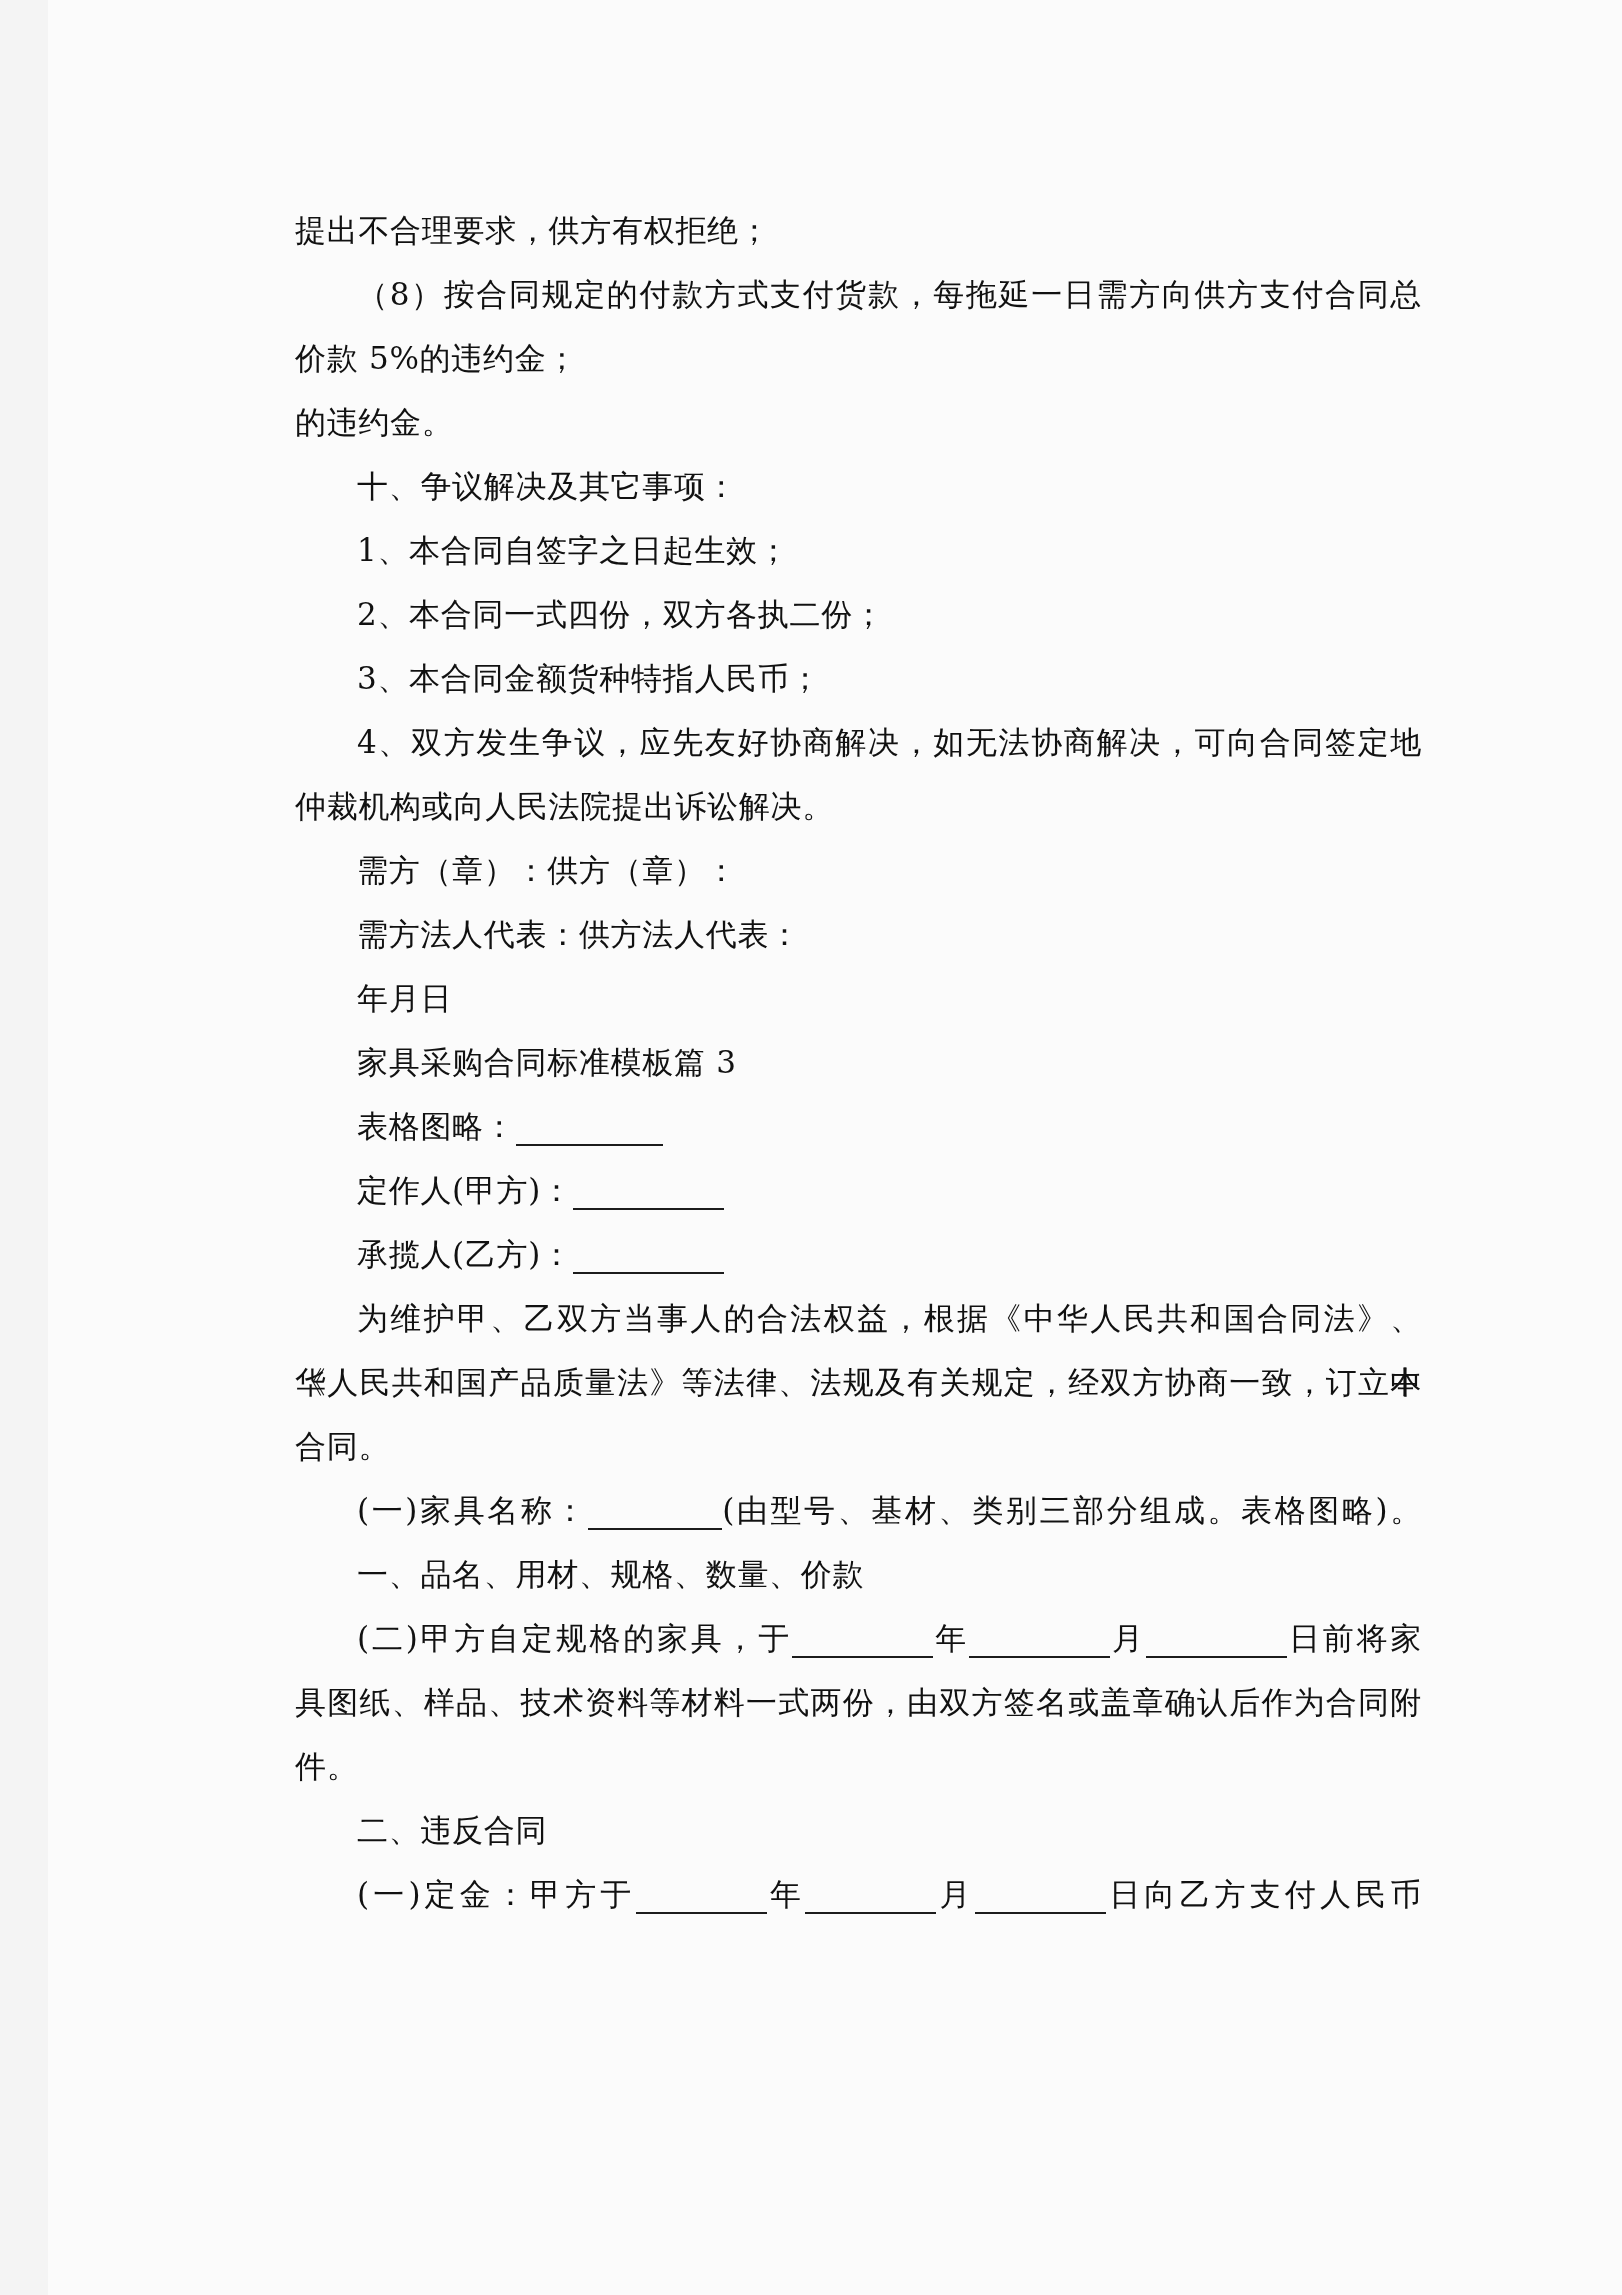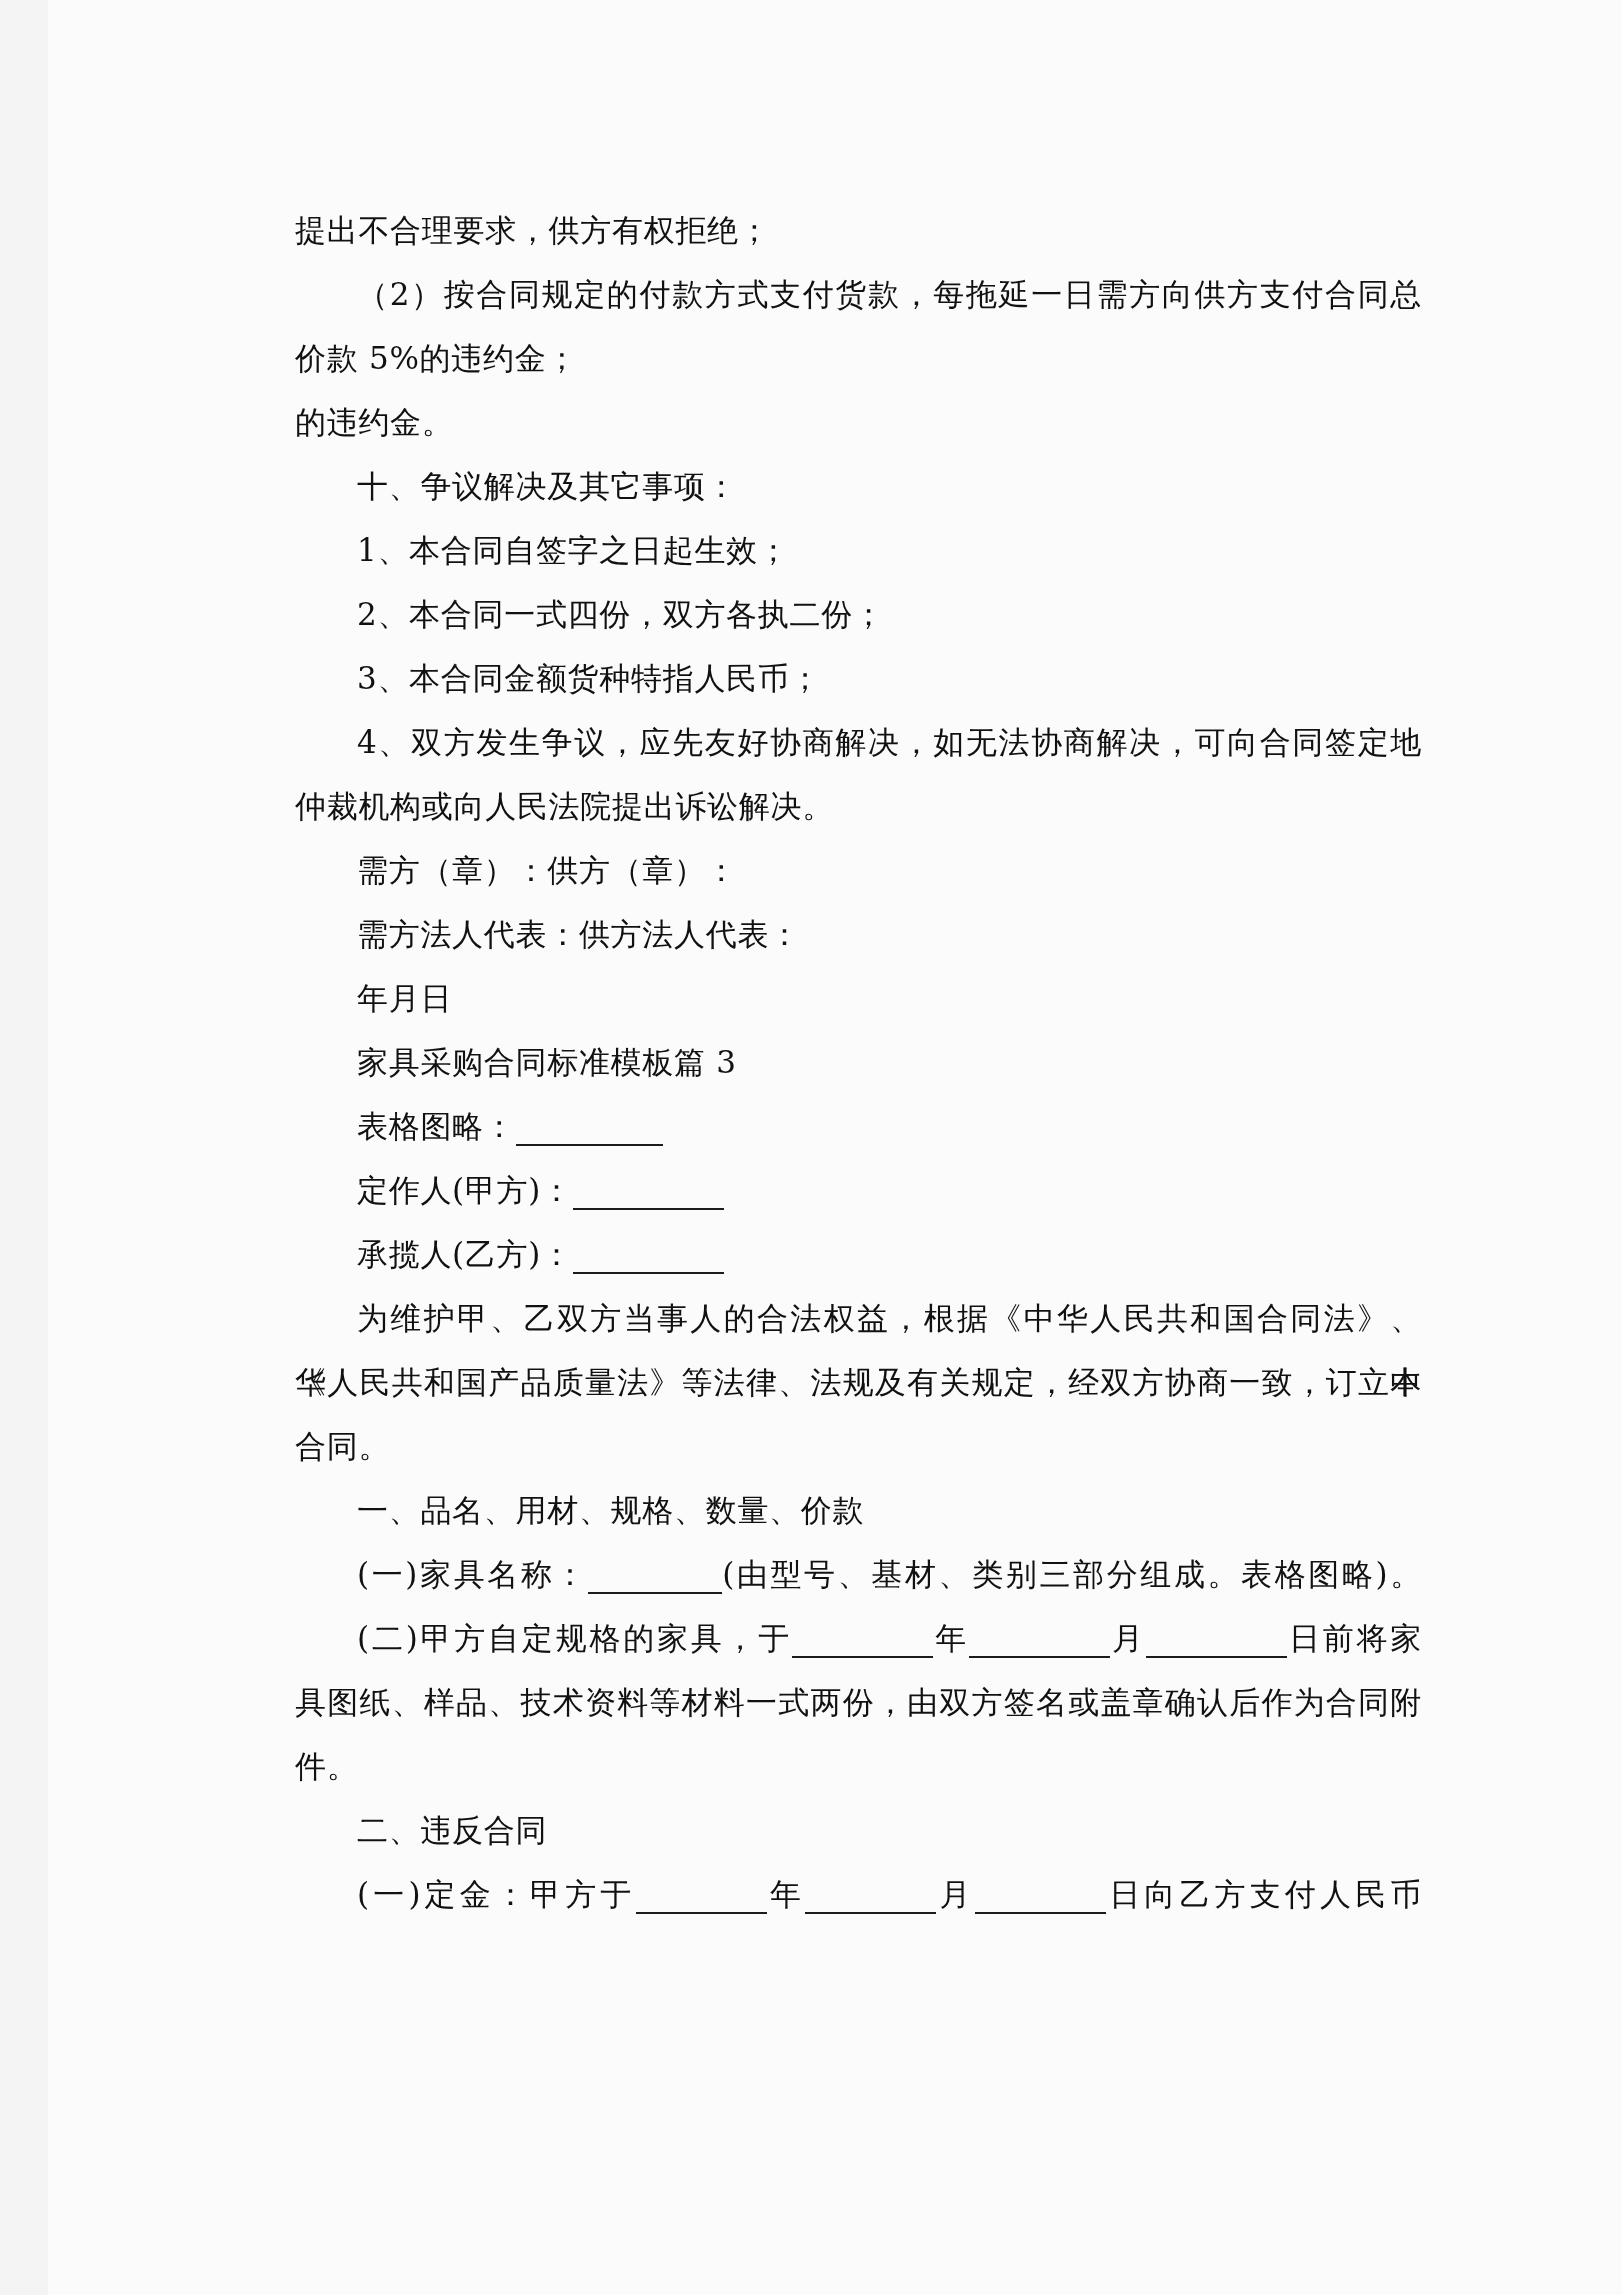--- a/index.html
+++ b/index.html
@@ -43,40 +43,40 @@
     height: 26px;
     border-bottom: 2.6px solid #1c1c1c;
     vertical-align: -9.2px;
   }
 </style>
 </head>
 <body>
 
 <div class="page" style="background: rgb(251, 251, 251);">
     <div class="line"><span class="seg">提出不合理要求，供方有权拒绝；</span></div>
-    <div class="line ind just"><span class="seg">（2）按合同规定的付款方式支付货款，每拖延一日需方向供方支付合同总</span></div>
+    <div class="line ind just"><span class="seg">（8）按合同规定的付款方式支付货款，每拖延一日需方向供方支付合同总</span></div>
     <div class="line"><span class="seg">价款 5%的违约金；</span></div>
     <div class="line"><span class="seg">的违约金。</span></div>
     <div class="line ind"><span class="seg">十、争议解决及其它事项：</span></div>
     <div class="line ind"><span class="seg">1、本合同自签字之日起生效；</span></div>
     <div class="line ind"><span class="seg">2、本合同一式四份，双方各执二份；</span></div>
     <div class="line ind"><span class="seg">3、本合同金额货种特指人民币；</span></div>
     <div class="line ind just"><span class="seg">4、双方发生争议，应先友好协商解决，如无法协商解决，可向合同签定地</span></div>
     <div class="line"><span class="seg">仲裁机构或向人民法院提出诉讼解决。</span></div>
     <div class="line ind"><span class="seg">需方（章）：供方（章）：</span></div>
     <div class="line ind"><span class="seg">需方法人代表：供方法人代表：</span></div>
     <div class="line ind"><span class="seg">年月日</span></div>
     <div class="line ind"><span class="seg">家具采购合同标准模板篇 3</span></div>
     <div class="line ind"><span class="seg">表格图略：</span><span class="blank" style="width: 147px;"></span></div>
     <div class="line ind"><span class="seg">定作人(甲方)：</span><span class="blank" style="width: 151px;"></span></div>
     <div class="line ind"><span class="seg">承揽人(乙方)：</span><span class="blank" style="width: 151px;"></span></div>
     <div class="line ind just"><span class="seg">为维护甲、乙双方当事人的合法权益，根据《中华人民共和国合同法》、《中</span></div>
     <div class="line just"><span class="seg">华人民共和国产品质量法》等法律、法规及有关规定，经双方协商一致，订立本</span></div>
     <div class="line"><span class="seg">合同。</span></div>
+    <div class="line ind just"><span class="seg">(一)家具名称：</span><span class="blank" style="width: 134px;"></span><span class="seg">(由型号、基材、类别三部分组成。表格图略)。</span></div>
     <div class="line ind"><span class="seg">一、品名、用材、规格、数量、价款</span></div>
-    <div class="line ind just"><span class="seg">(一)家具名称：</span><span class="blank" style="width: 134px;"></span><span class="seg">(由型号、基材、类别三部分组成。表格图略)。</span></div>
     <div class="line ind just"><span class="seg">(二)甲方自定规格的家具，于</span><span class="blank" style="width: 141px;"></span><span class="seg">年</span><span class="blank" style="width: 141px;"></span><span class="seg">月</span><span class="blank" style="width: 141px;"></span><span class="seg">日前将家</span></div>
     <div class="line just"><span class="seg">具图纸、样品、技术资料等材料一式两份，由双方签名或盖章确认后作为合同附</span></div>
     <div class="line"><span class="seg">件。</span></div>
     <div class="line ind"><span class="seg">二、违反合同</span></div>
     <div class="line ind just"><span class="seg">(一)定金：甲方于</span><span class="blank" style="width: 131px;"></span><span class="seg">年</span><span class="blank" style="width: 131px;"></span><span class="seg">月</span><span class="blank" style="width: 131px;"></span><span class="seg">日向乙方支付人民币</span></div>
   </div>
 
 
 </body></html>

